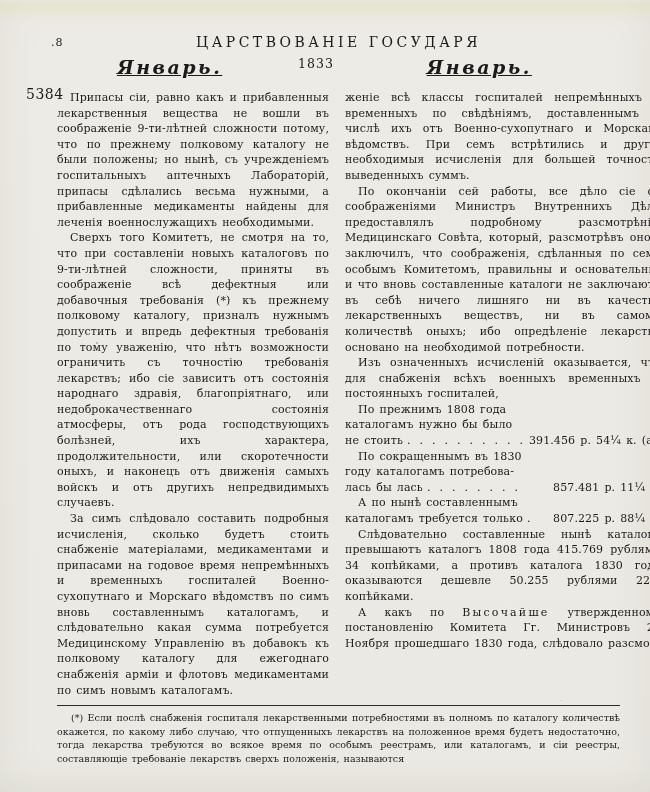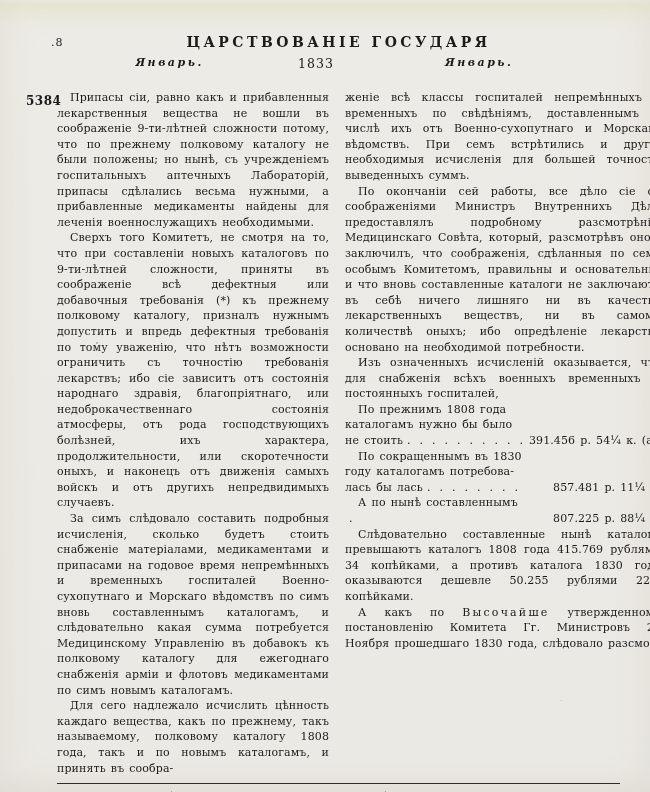--- a/index.html
+++ b/index.html
@@ -19,33 +19,33 @@
     overflow:hidden;
   }
   .textblock{
     position:absolute;left:57px;top:34px;width:563px;
   }
   
   .hdr-row1{position:relative;height:18px;}
   .page-num{position:absolute;left:-6px;top:2px;font-size:11px;letter-spacing:1px;}
   .main-title{
     position:absolute;left:50%;transform:translateX(-50%);
-    font-size:14px;font-weight:bold;letter-spacing:3.5px;white-space:nowrap;
+    font-size:14px;font-weight:normal;letter-spacing:3.5px;white-space:nowrap;
   }
   .hdr-row2{position:relative;height:20px;margin-top:4px;}
   .month{
     position:absolute;transform:translateX(-50%);
-    font-style:italic;font-weight:bold;font-size:11px;letter-spacing:2.5px;white-space:nowrap;
+    font-style:italic;font-weight:bold;font-size:19px;letter-spacing:2.5px;white-space:nowrap;text-decoration:underline;
   }
   .month.left{left:20%;}
   .month.right{left:75%;}
   .year{position:absolute;left:46%;transform:translateX(-50%);font-size:12.5px;letter-spacing:1px;}
   .margin-number{
-    position:absolute;left:-31px;top:60px;
-    font-size:12px;font-weight:700;letter-spacing:0.5px;
+    position:absolute;left:-31px;top:52px;
+    font-size:14px;font-weight:400;letter-spacing:0.5px;
   }
   
   .columns{display:flex;margin-top:14px;align-items:flex-start;}
   .col{width:272px;flex:0 0 272px;font-size:11px;line-height:15.6px;text-align:justify;word-spacing:1.5px;letter-spacing:0.1px;}
   .col.right{flex:1 1 auto;width:auto;}
   .divider{
     flex:0 0 4px;width:4px;margin:1px 5px 0 5px;
     border-left:1px solid #2c2c2c;border-right:1px solid #2c2c2c;
   }
   .para{margin:0;text-indent:13px;}
@@ -88,21 +88,20 @@
     </div>
 
     <div class="margin-number">5384</div>
 
     <div class="columns">
 
       <div class="col left">
         <p class="para">Припасы сіи, равно какъ и прибавленныя лекарственныя вещества не вошли въ соображеніе 9-ти-лѣтней сложности потому, что по прежнему полковому каталогу не были положены; но нынѣ, съ учрежденіемъ госпитальныхъ аптечныхъ Лабораторій, припасы сдѣлались весьма нужными, а прибавленные медикаменты найдены для леченія военнослужащихъ необходимыми.</p>
         <p class="para">Сверхъ того Комитетъ, не смотря на то, что при составленіи новыхъ каталоговъ по 9-ти-лѣтней сложности, приняты въ соображеніе всѣ дефектныя или добавочныя требованія (*) къ прежнему полковому каталогу, призналъ нужнымъ допустить и впредь дефектныя требованія по тому уваженію, что нѣтъ возможности ограничить съ точностію требованія лекарствъ; ибо сіе зависитъ отъ состоянія народнаго здравія, благопріятнаго, или недоброкачественнаго состоянія атмосферы, отъ рода господствующихъ болѣзней, ихъ характера, продолжительности, или скоротечности оныхъ, и наконецъ отъ движенія самыхъ войскъ и отъ другихъ непредвидимыхъ случаевъ.</p>
         <p class="para">За симъ слѣдовало составить подробныя исчисленія, сколько будетъ стоить снабженіе матеріалами, медикаментами и припасами на годовое время непремѣнныхъ и временныхъ госпиталей Военно-сухопутнаго и Морскаго вѣдомствъ по симъ вновь составленнымъ каталогамъ, и слѣдовательно какая сумма потребуется Медицинскому Управленію въ добавокъ къ полковому каталогу для ежегоднаго снабженія арміи и флотовъ медикаментами по симъ новымъ каталогамъ.</p>
-        <p class="para">Для сего надлежало исчислить цѣнность каждаго вещества, какъ по прежнему, такъ называемому, полковому каталогу 1808 года, такъ и по новымъ каталогамъ, и принять въ сообра-</p>
       </div>
 
       <div class="divider"></div>
 
       <div class="col right">
         <p class="para no-indent">женіе всѣ классы госпиталей непремѣнныхъ и временныхъ по свѣдѣніямъ, доставленнымъ о числѣ ихъ отъ Военно-сухопутнаго и Морскаго вѣдомствъ. При семъ встрѣтились и другія необходимыя исчисленія для большей точности выведенныхъ суммъ.</p>
         <p class="para">По окончаніи сей работы, все дѣло сіе съ соображеніями Министръ Внутреннихъ Дѣлъ предоставлялъ подробному разсмотрѣнію Медицинскаго Совѣта, который, разсмотрѣвъ оное, заключилъ, что соображенія, сдѣланныя по сему особымъ Комитетомъ, правильны и основательны, и что вновь составленные каталоги не заключаютъ въ себѣ ничего лишняго ни въ качествѣ лекарственныхъ веществъ, ни въ самомъ количествѣ оныхъ; ибо опредѣленіе лекарствъ основано на необходимой потребности.</p>
         <p class="para">Изъ означенныхъ исчисленій оказывается, что для снабженія всѣхъ военныхъ временныхъ и постоянныхъ госпиталей,</p>
 
         <div class="amount-entry">
@@ -121,20 +120,21 @@
           <div class="amount-line">
             <span>лась бы лась</span>
             <span class="amt-dots">. . . . . . . .</span>
             <span class="amt-value">857.481 р. 11¼ к.</span>
           </div>
         </div>
 
         <div class="amount-entry">
           <div class="pre-line first">А по нынѣ составленнымъ</div>
           <div class="amount-line">
+            <span>каталогамъ требуется только</span>
             <span class="amt-dots">.</span>
             <span class="amt-value">807.225 р. 88¼ к.</span>
           </div>
         </div>
 
         <p class="para">Слѣдовательно составленные нынѣ каталоги превышаютъ каталогъ 1808 года 415.769 рублями 34 копѣйками, а противъ каталога 1830 года оказываются дешевле 50.255 рублями 22¼ копѣйками.</p>
 
         <p class="para"><span>А какъ по </span><span class="spaced">Высочайше</span><span> утвержденному постановленію Комитета Гг. Министровъ 25 Ноября прошедшаго 1830 года, слѣдовало разсмот-</span></p>
       </div>
 

